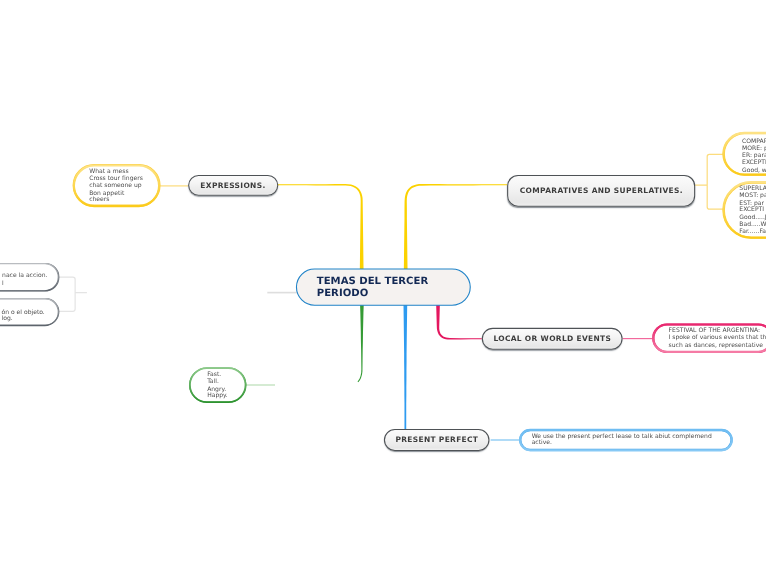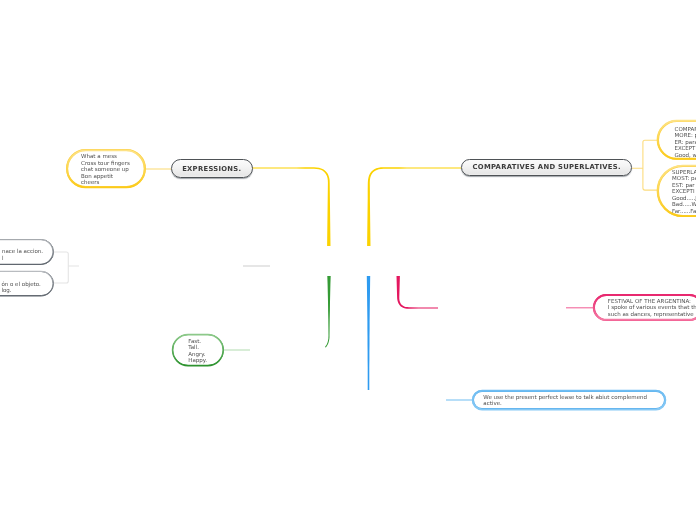--- a/index.html
+++ b/index.html
@@ -137,22 +137,31 @@
 
   <div class="detail" style="left:471.8px;top:389.8px;width:194.5px;height:20.6px;border-color:#49a5e8;border-radius:10.3px;padding-left:9.5px;">
     <span class="txt">We use the present perfect lease to talk abiut complemend
 active.</span>
   </div>
 
   <div class="node topic" style="left:170.5px;top:158.8px;width:82.6px;height:19.7px;">
     <span>EXPRESSIONS.</span>
   </div>
 
-  <div class="node topic" style="left:461.1px;top:158.8px;width:171.2px;height:17px;">
+  <div class="node topic" style="left:461.1px;top:158.8px;width:171.2px;height:29px;">
     <span>COMPARATIVES AND SUPERLATIVES.</span>
   </div>
 
 
 
+  <div class="node topic" style="left:438.2px;top:298.1px;width:127.8px;height:19.8px;">
+    <span>LOCAL OR WORLD EVENTS</span>
+  </div>
 
+  <div class="node topic" style="left:348.8px;top:390.3px;width:96.7px;height:19.5px;">
+    <span>PRESENT PERFECT</span>
+  </div>
 
+  <div class="node central" style="left:269px;top:244px;width:159px;height:34px;">
+    <span>TEMAS DEL TERCER PERIODO</span>
+  </div>
 
 </div>
 
 </body></html>

